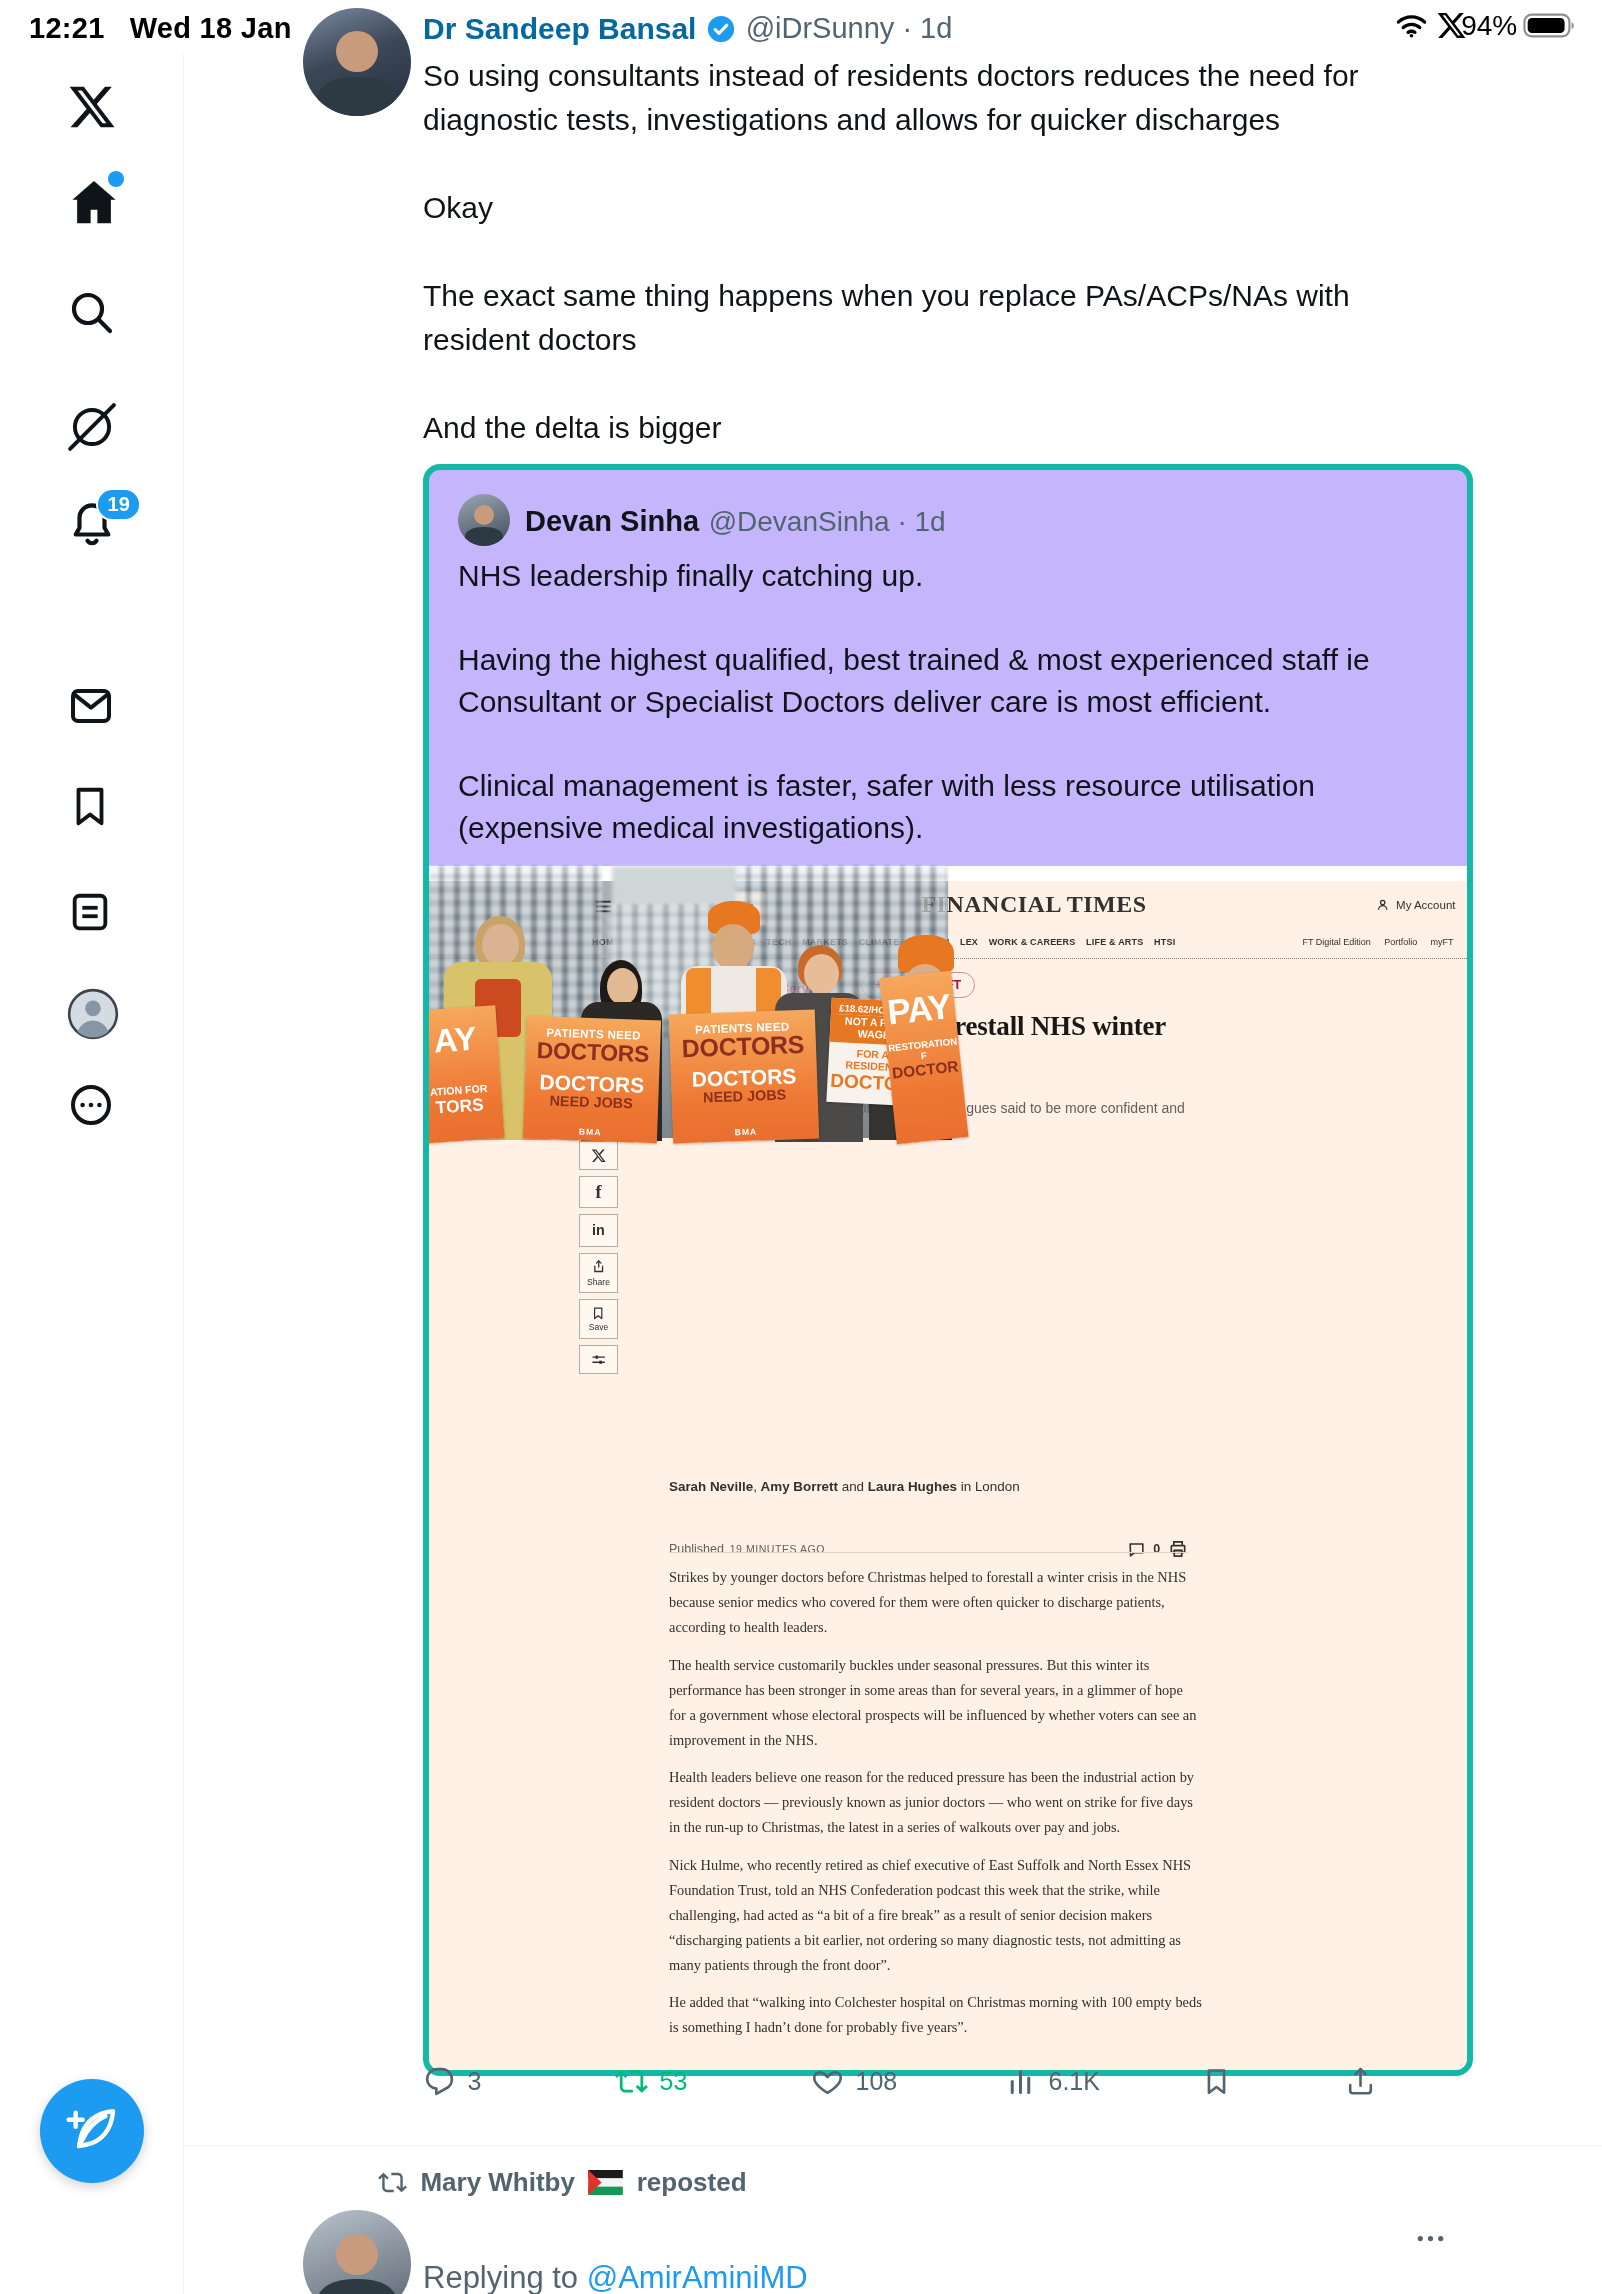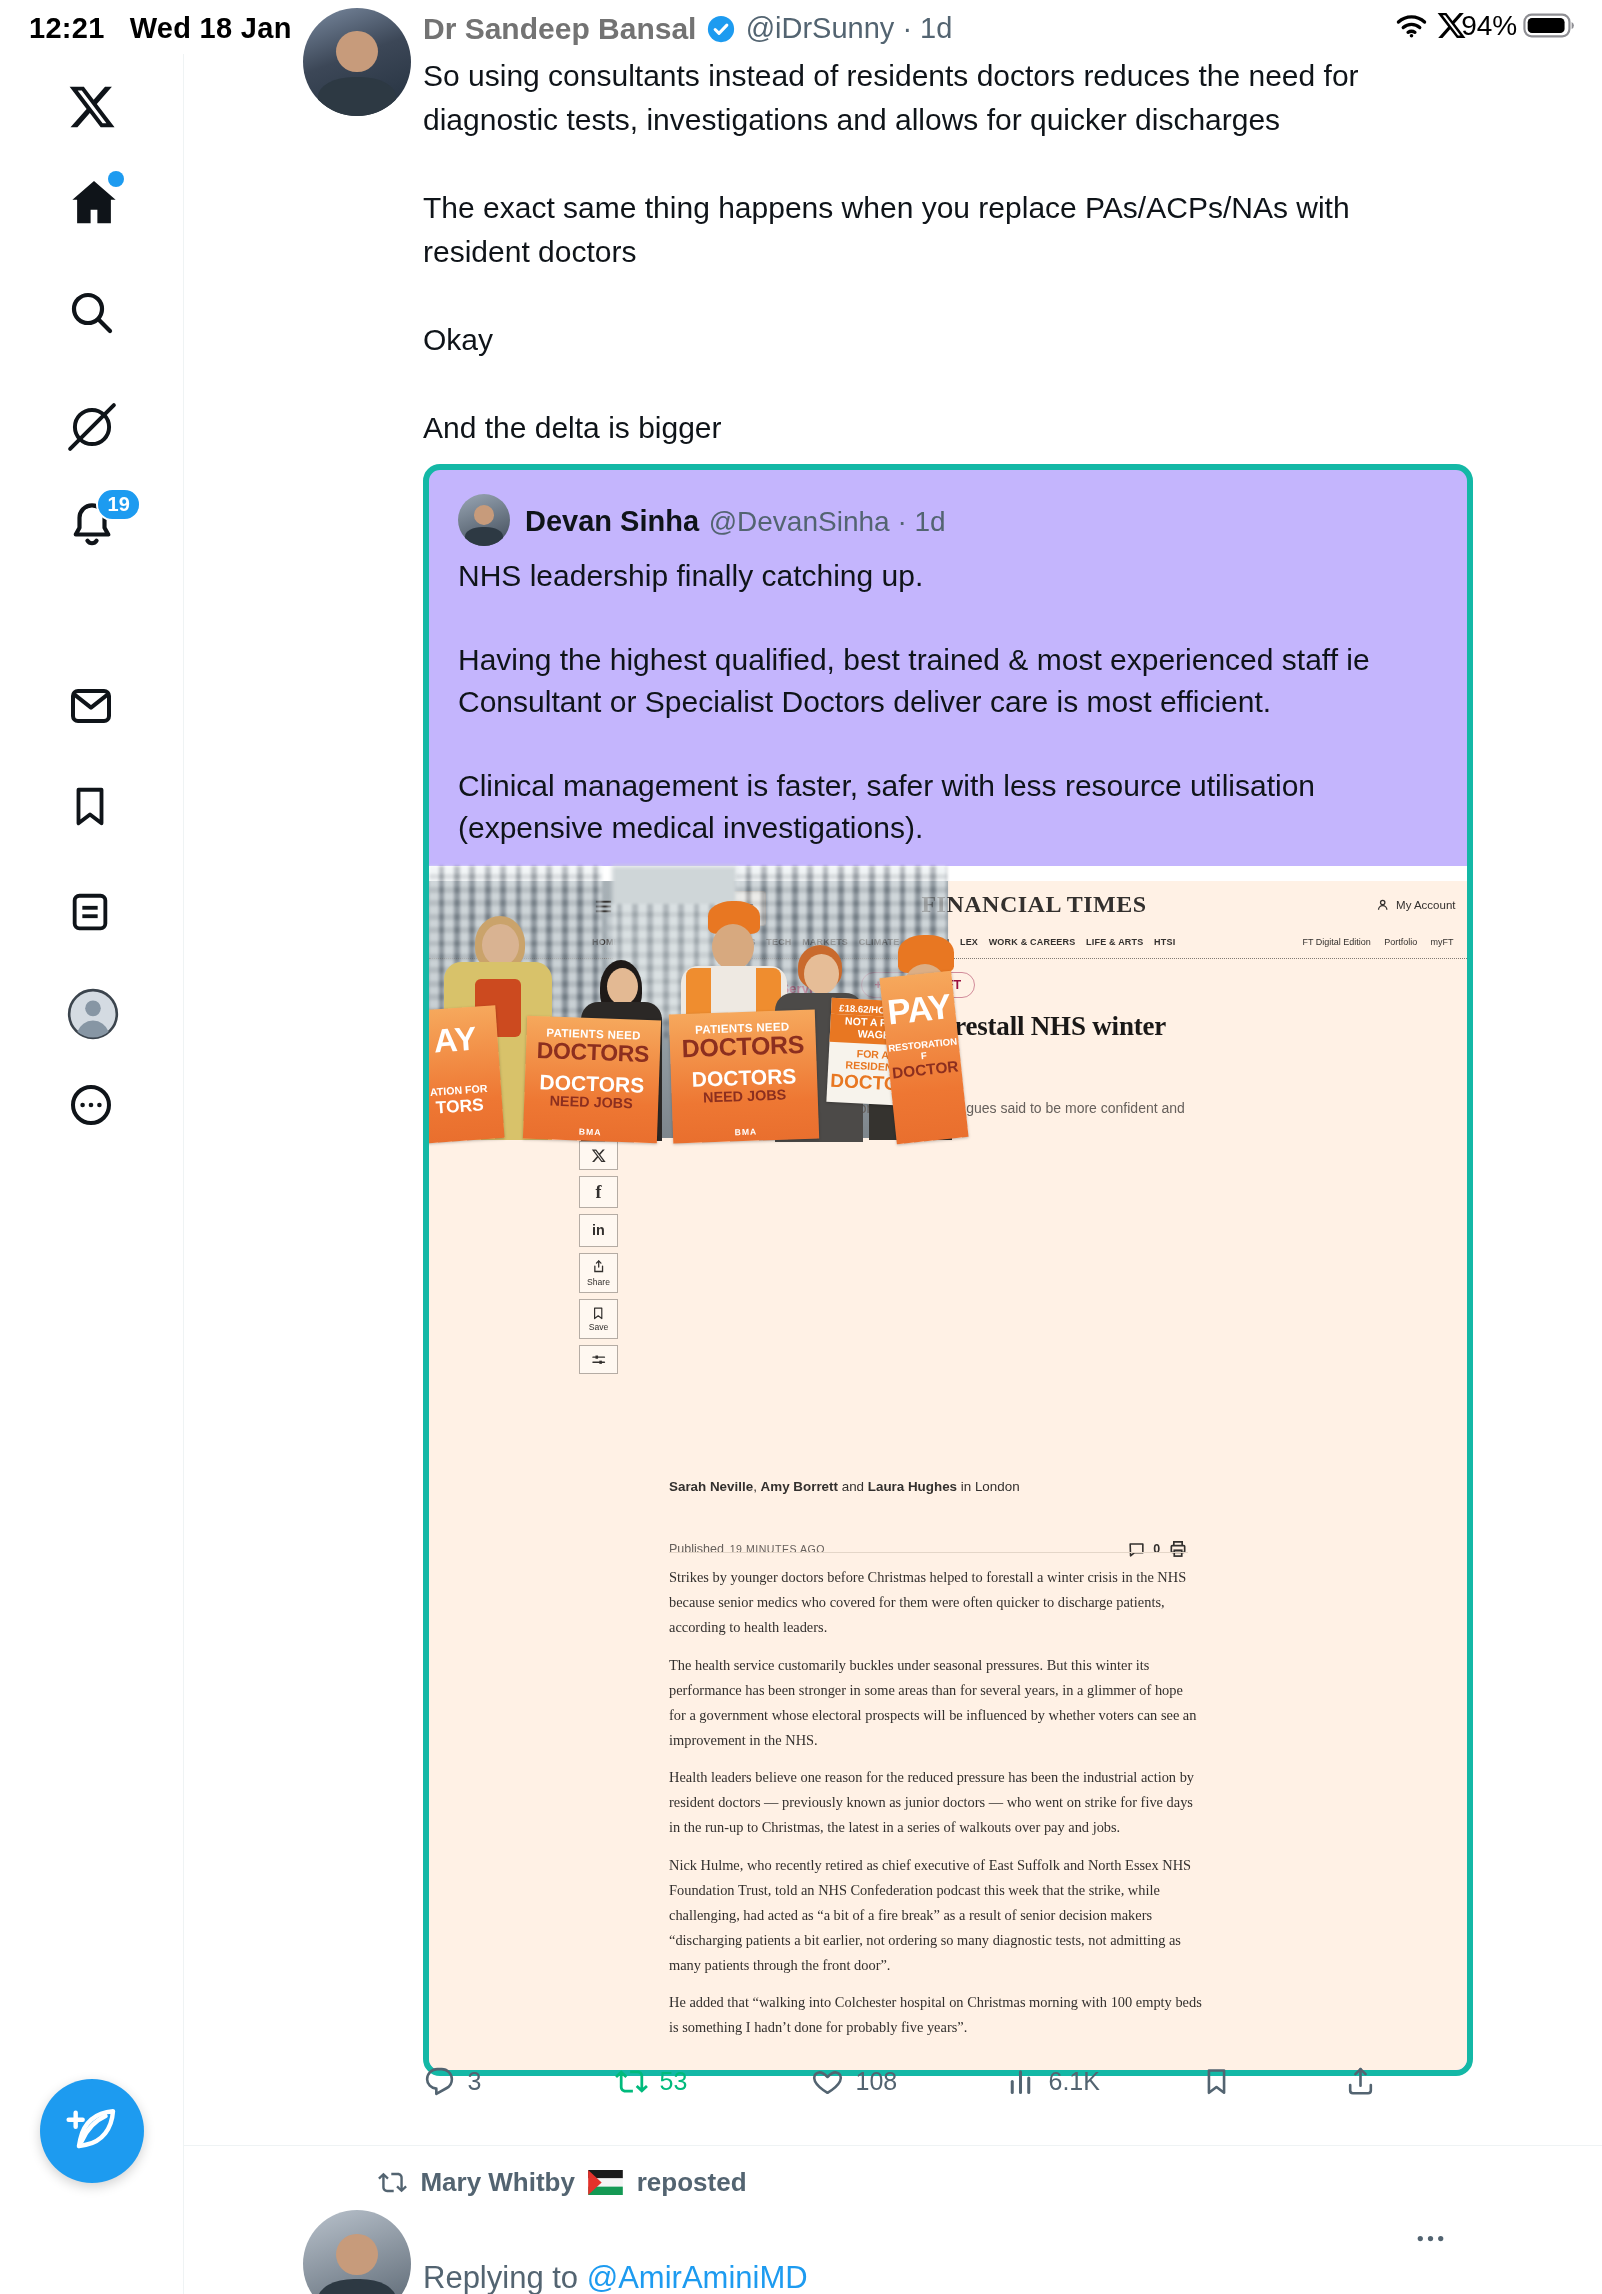--- a/index.html
+++ b/index.html
@@ -23,21 +23,21 @@
   #compose{position:absolute;left:40px;top:2079px;width:104px;height:104px;border-radius:50%;
            background:#1d9bf0;display:flex;align-items:center;justify-content:center;box-shadow:0 3.8px 11.5px rgba(0,0,0,.18);}
 
   
   #main{left:183px;top:0;right:0;bottom:0;}
   .avatar{border-radius:50%;overflow:hidden;}
   .av-main{left:120px;top:7.7px;width:108px;height:108px;background:linear-gradient(160deg,#7a8aa0 0%,#3c4757 45%,#23303e 100%);}
   .av-main:before,.av-alan:before,.av-q:before{content:"";display:block;margin:22% auto 0;width:38%;height:38%;border-radius:50%;background:#c79b7b;}
   .av-main:after,.av-alan:after,.av-q:after{content:"";display:block;margin:4% auto 0;width:72%;height:40%;border-radius:46% 46% 0 0;background:#2d3943;}
   .name-row{display:flex;align-items:center;gap:9.6px;}
-  .nm{font-size:30px;font-weight:700;color:#737373;}
+  .nm{font-size:30px;font-weight:700;color:#0369a1;}
   .hd{font-size:29px;color:#536471;}
   .tw-text{font-size:30px;line-height:44px;color:#0f1419;}
   .tw-text p{margin:0 0 44px;}
   .tw-text p:last-child{margin-bottom:0;}
 
   
   #qcard{left:240px;top:464px;width:1038px;height:1600px;border:6px solid #14b8a6;border-radius:17px;
          background:#c4b5fd;overflow:hidden;}
   .av-q{left:29px;top:24px;width:52px;height:52px;background:linear-gradient(160deg,#9aa7b5,#3f4a57);}
   #q-name-row{left:96px;top:35px;}
@@ -237,22 +237,22 @@
         <svg width="30" height="30" viewBox="0 0 24 24">
             <circle cx="12" cy="12" r="10.5" fill="#1d9bf0"></circle>
             <path d="M7.3 12.4l3.1 3.1 6.3-6.6" fill="none" stroke="#fff" stroke-width="2.4" stroke-linecap="round" stroke-linejoin="round"></path>
           </svg>
       </span>
       <span class="hd">@iDrSunny · 1d</span>
     </div>
 
     <div class="abs tw-text" style="left:240px;top:54px;width:1036px;">
       <p>So using consultants instead of residents doctors reduces the need for diagnostic tests, investigations and allows for quicker discharges</p>
+      <p>Okay</p>
       <p>The exact same thing happens when you replace PAs/ACPs/NAs with resident doctors</p>
-      <p>Okay</p>
       <p>And the delta is bigger</p>
     </div>
 
     <div id="qcard" class="abs">
       <div class="abs avatar av-q"></div>
       <div class="abs name-row" id="q-name-row">
         <span class="q-nm">Devan Sinha</span>
         <span class="q-hd">@DevanSinha · 1d</span>
       </div>
       <div class="abs" id="q-text">

